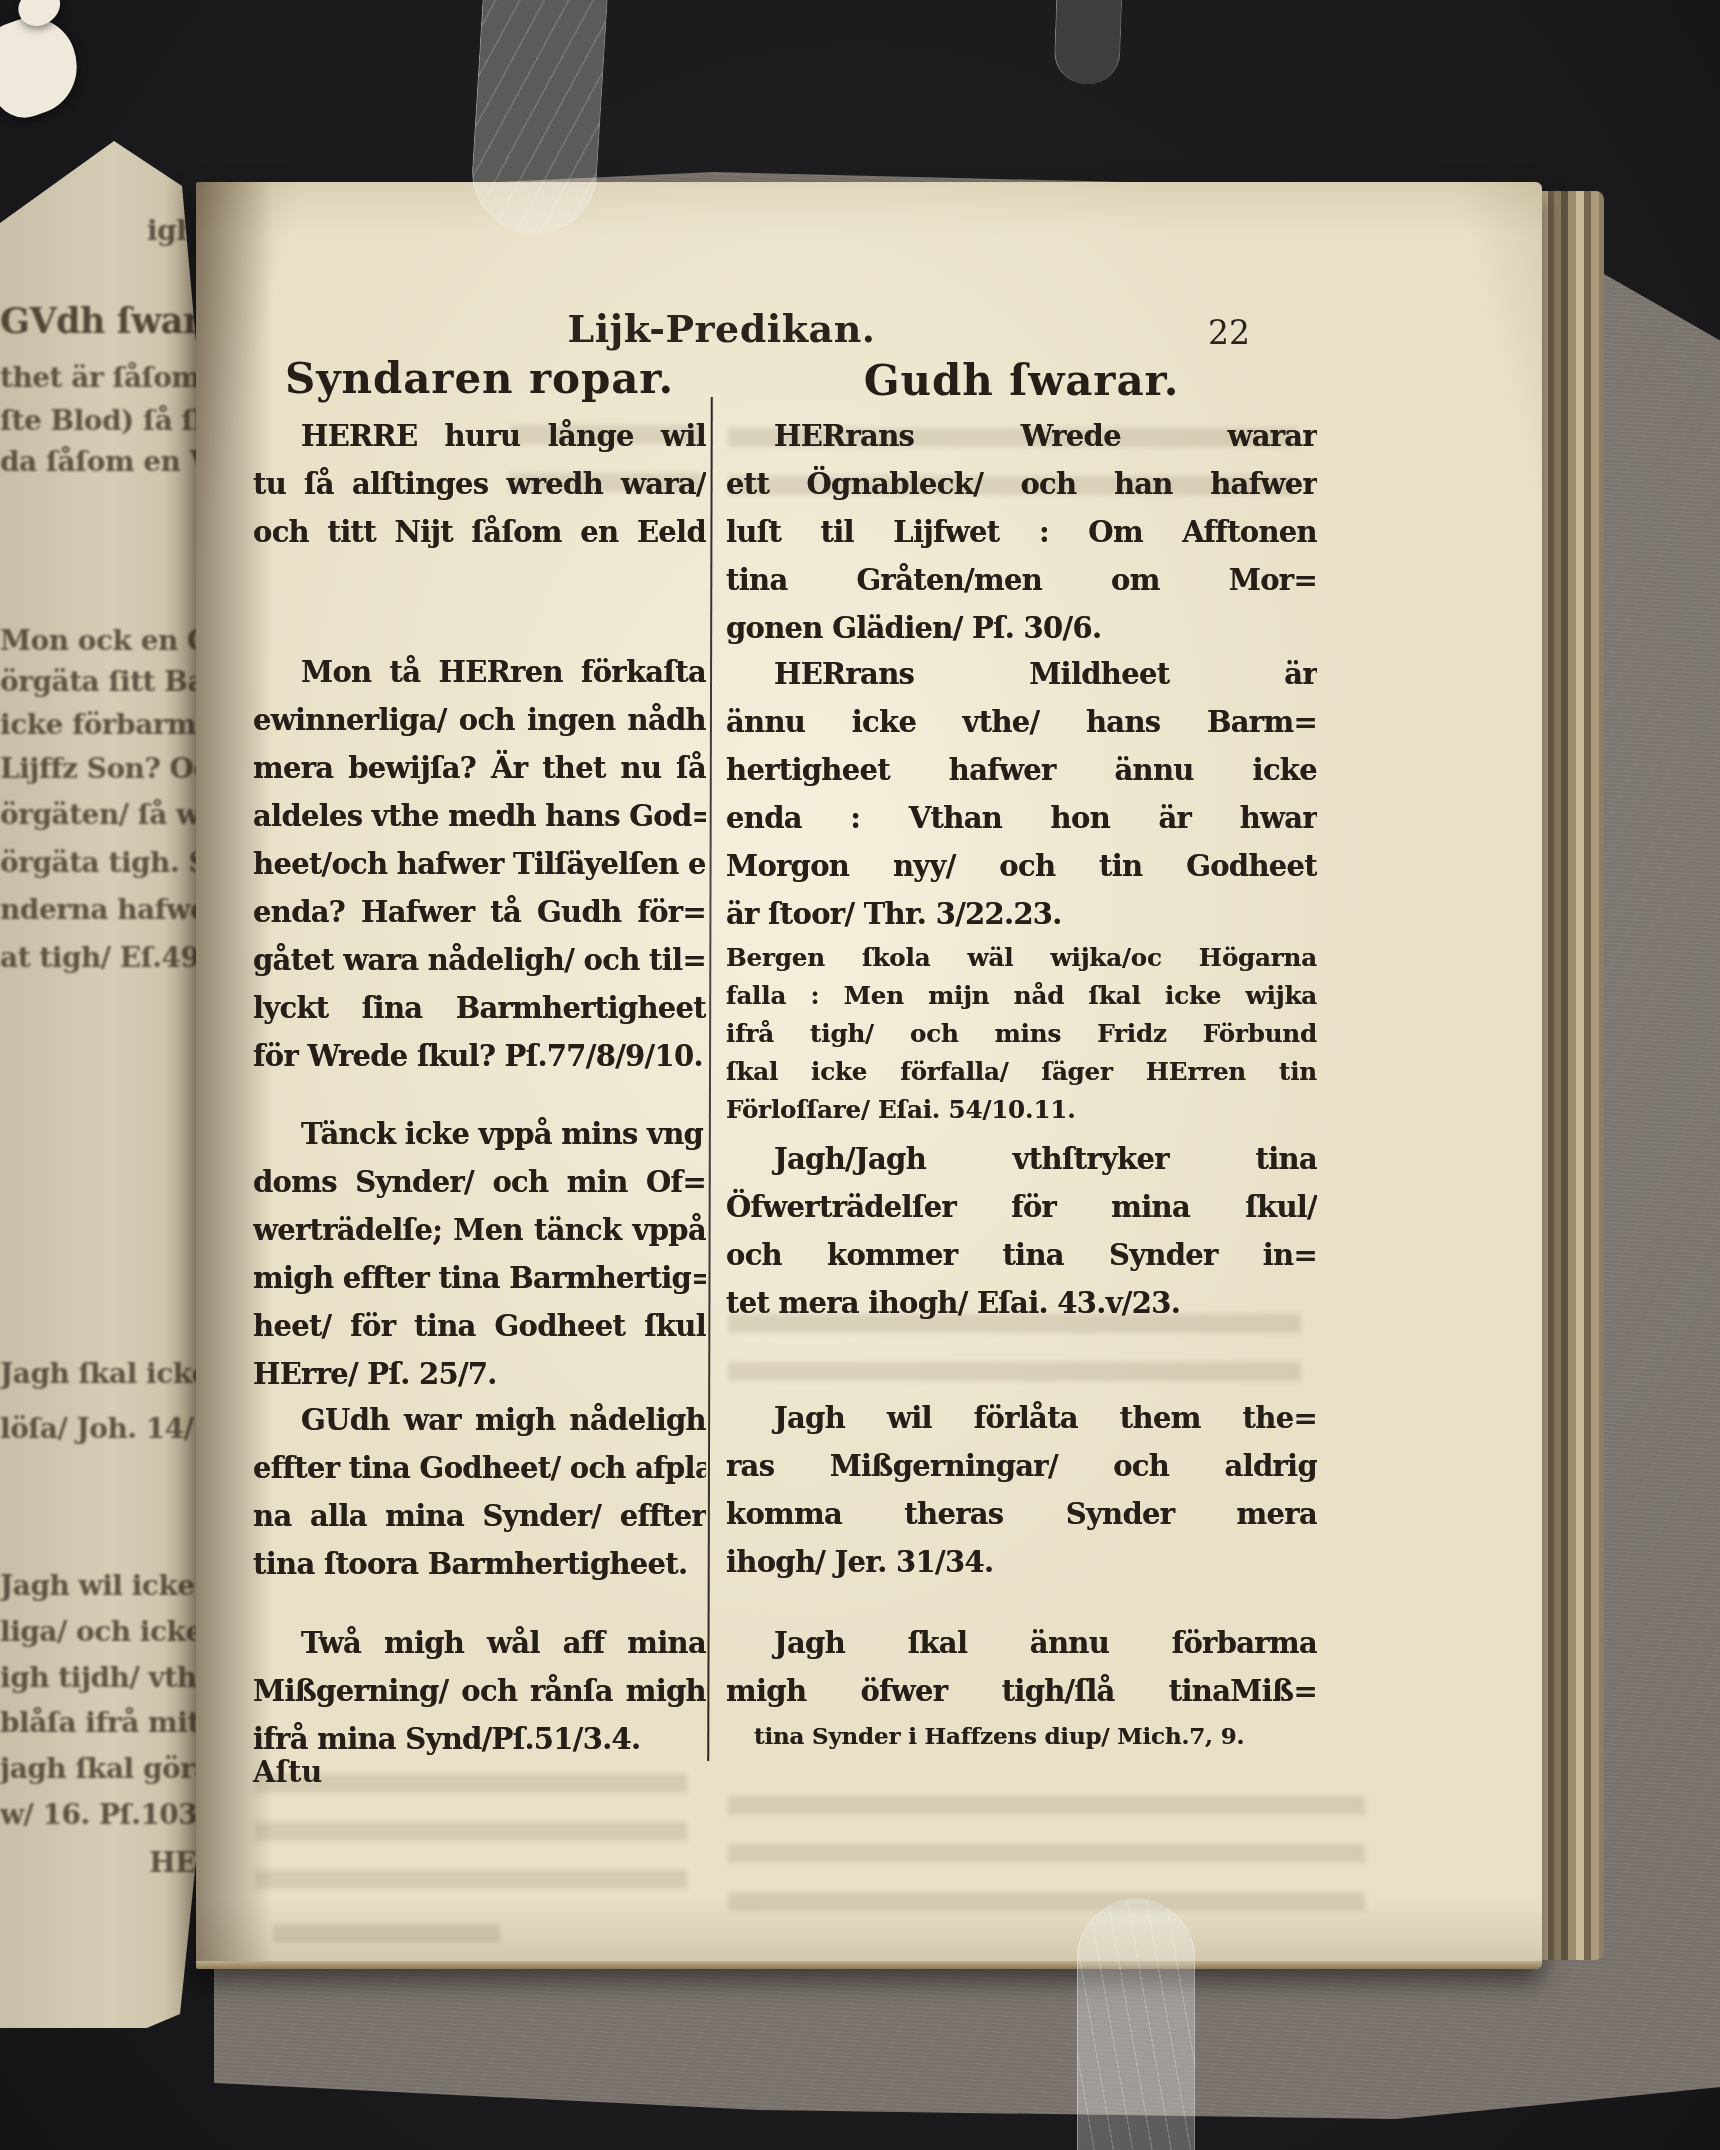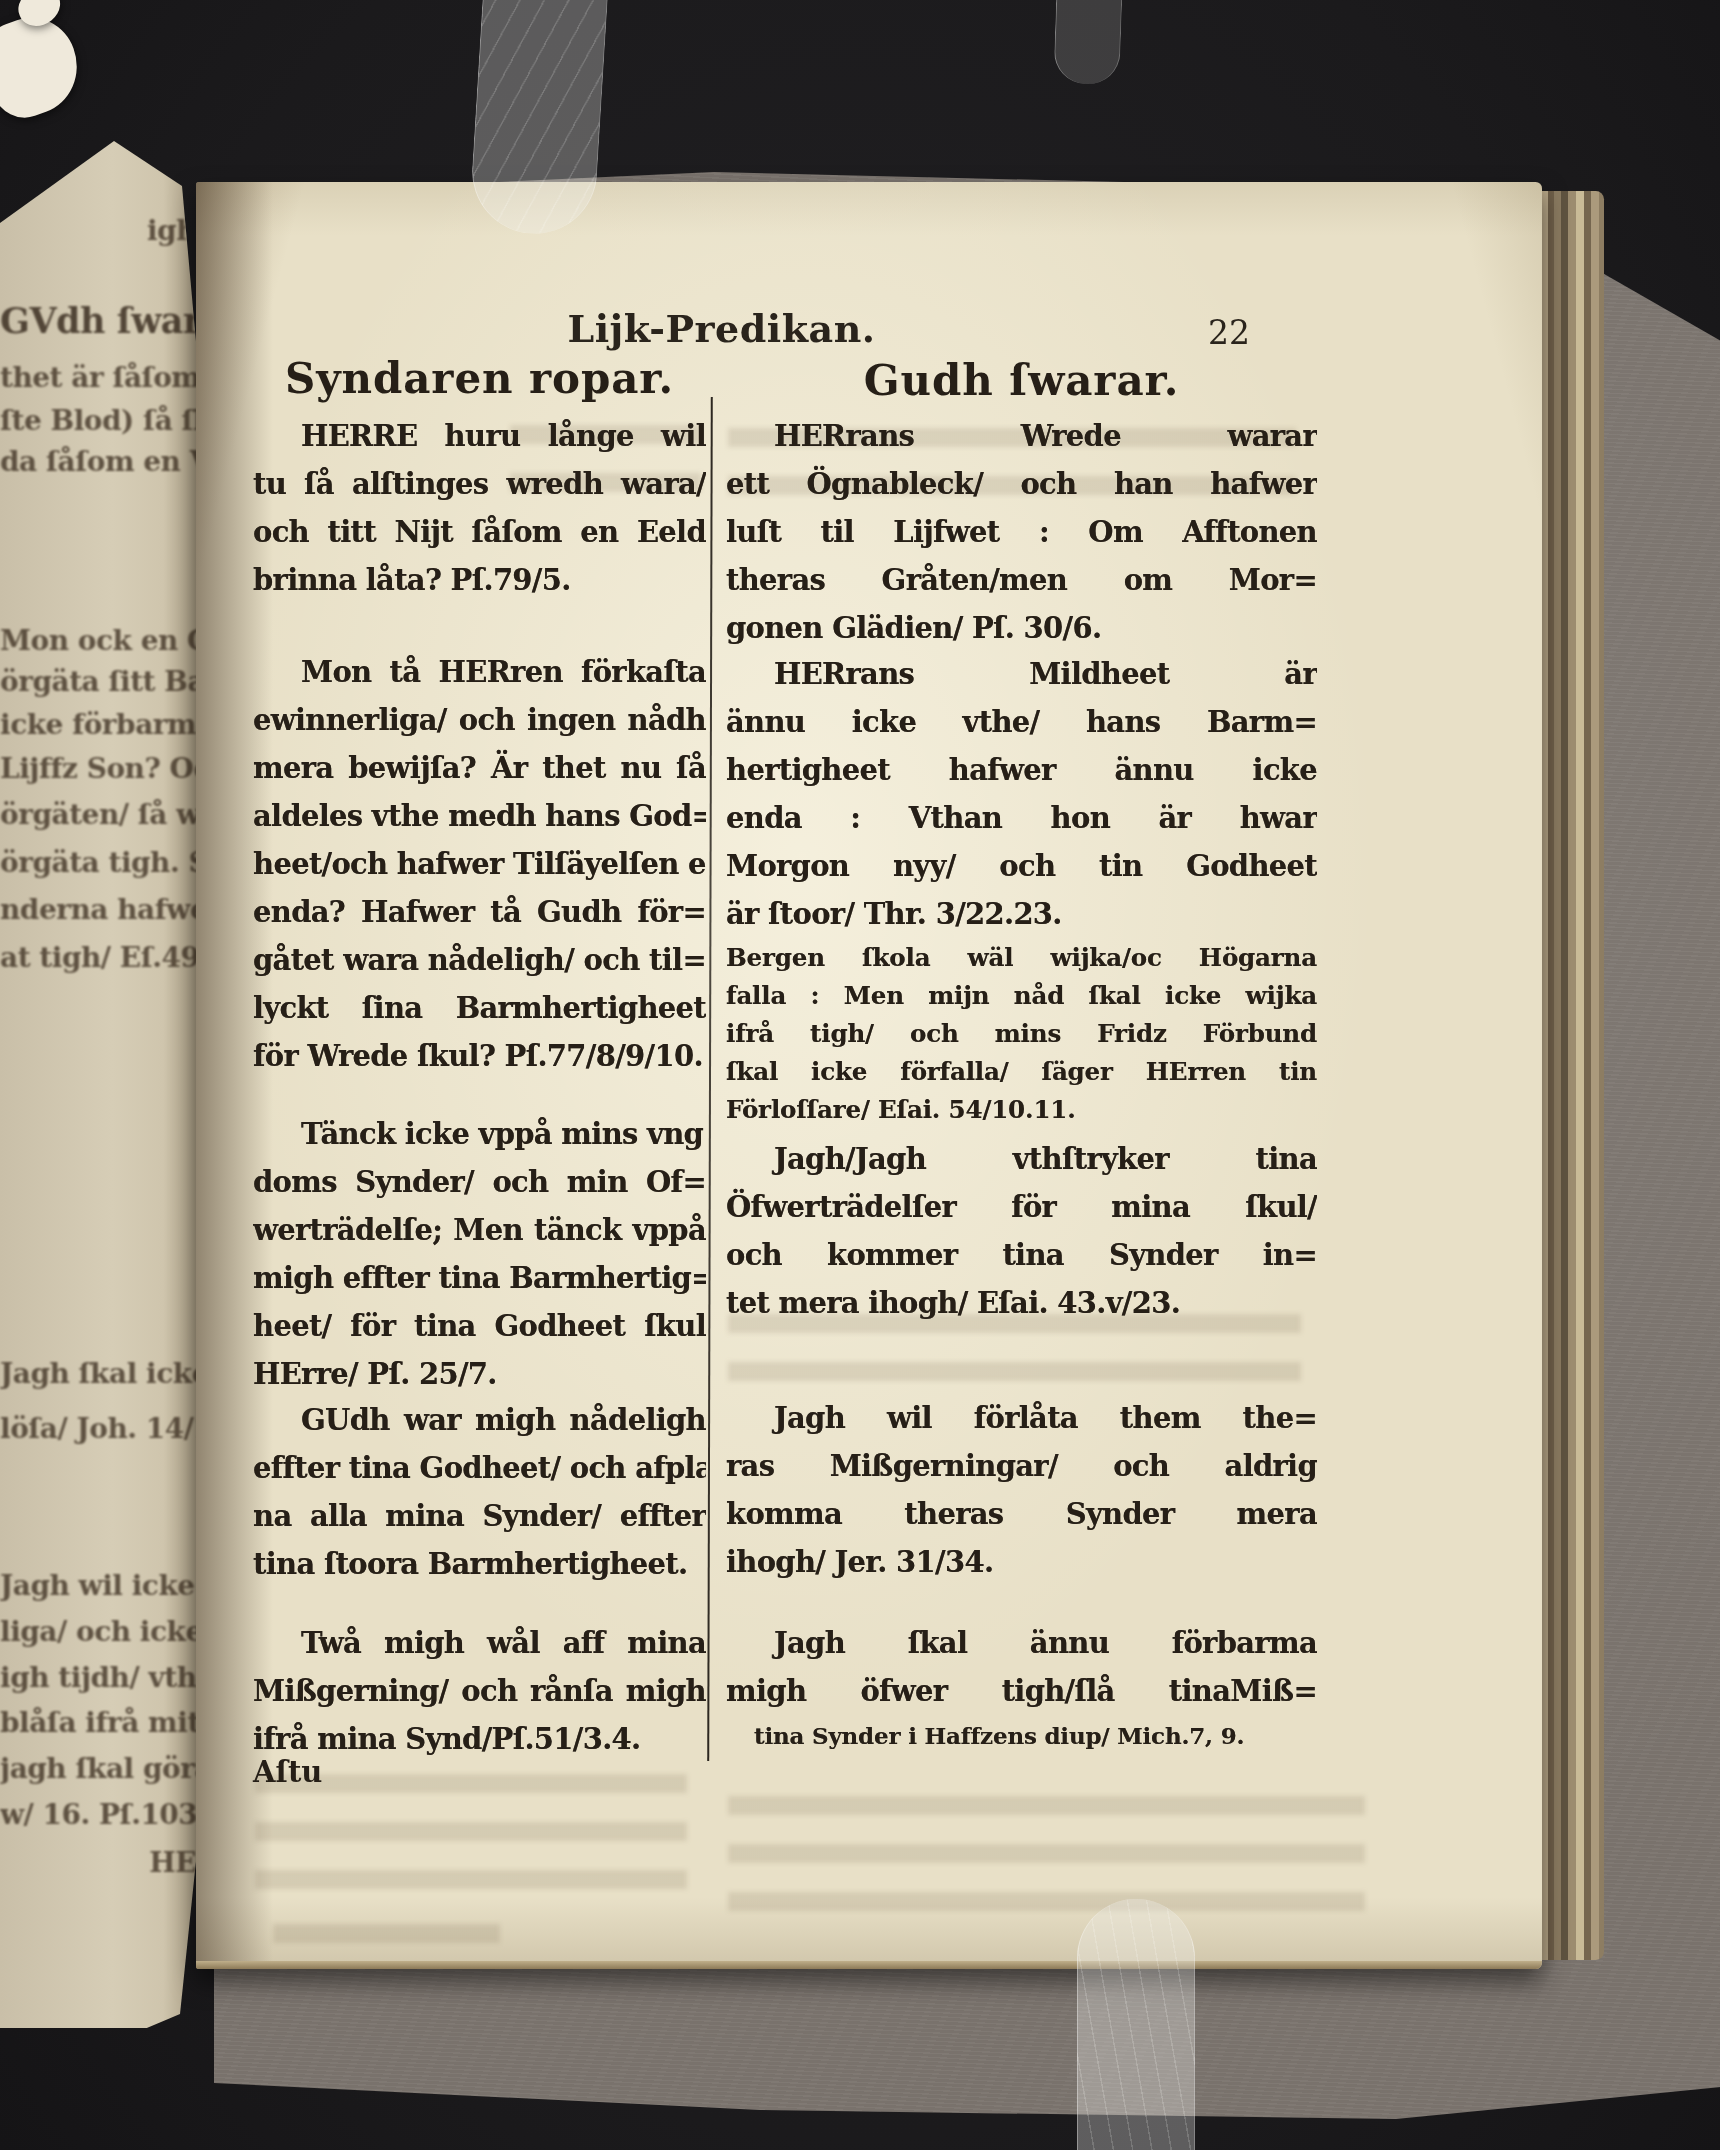--- a/index.html
+++ b/index.html
@@ -159,21 +159,20 @@
 
     <div class="col-head left">Syndaren ropar.</div>
     <div class="col-head right">Gudh ſwarar.</div>
 
     <div class="divider"></div>
 
     <div class="para pl" style="top:230px">
       <div class="ln first">HERRE huru långe wil</div>
       <div class="ln">tu ſå alſtinges wredh wara/</div>
       <div class="ln">och titt Nijt ſåſom en Eeld</div>
-      <div class="ln end">brinna låta? Pſ.79/5.</div>
     </div>
     <div class="para pl" style="top:466px">
       <div class="ln first">Mon tå HERren förkaſta</div>
       <div class="ln">ewinnerliga/ och ingen nådh</div>
       <div class="ln">mera bewijſa? Är thet nu ſå</div>
       <div class="ln">aldeles vthe medh hans God=</div>
       <div class="ln">heet/och hafwer Tilſäyelſen en</div>
       <div class="ln">enda? Hafwer tå Gudh för=</div>
       <div class="ln">gåtet wara nådeligh/ och til=</div>
       <div class="ln">lyckt ſina Barmhertigheet</div>
@@ -197,21 +196,21 @@
       <div class="ln first">Twå migh wål aff mina</div>
       <div class="ln">Mißgerning/ och rånſa migh</div>
       <div class="ln end">ifrå mina Synd/Pſ.51/3.4.</div>
     </div>
     <div class="catchword">Aſtu</div>
 
     <div class="para pr" style="top:230px">
       <div class="ln first">HERrans Wrede warar</div>
       <div class="ln">ett Ögnableck/ och han hafwer</div>
       <div class="ln">luſt til Lijfwet : Om Afftonen</div>
-      <div class="ln">theras Gråten/men om Mor=</div>
+      <div class="ln">tina Gråten/men om Mor=</div>
       <div class="ln end">gonen Glädien/ Pſ. 30/6.</div>
     </div>
     <div class="para pr" style="top:468px">
       <div class="ln first">HERrans Mildheet är</div>
       <div class="ln">ännu icke vthe/ hans Barm=</div>
       <div class="ln">hertigheet hafwer ännu icke</div>
       <div class="ln">enda : Vthan hon är hwar</div>
       <div class="ln">Morgon nyy/ och tin Godheet</div>
       <div class="ln end">är ſtoor/ Thr. 3/22.23.</div>
     </div>

